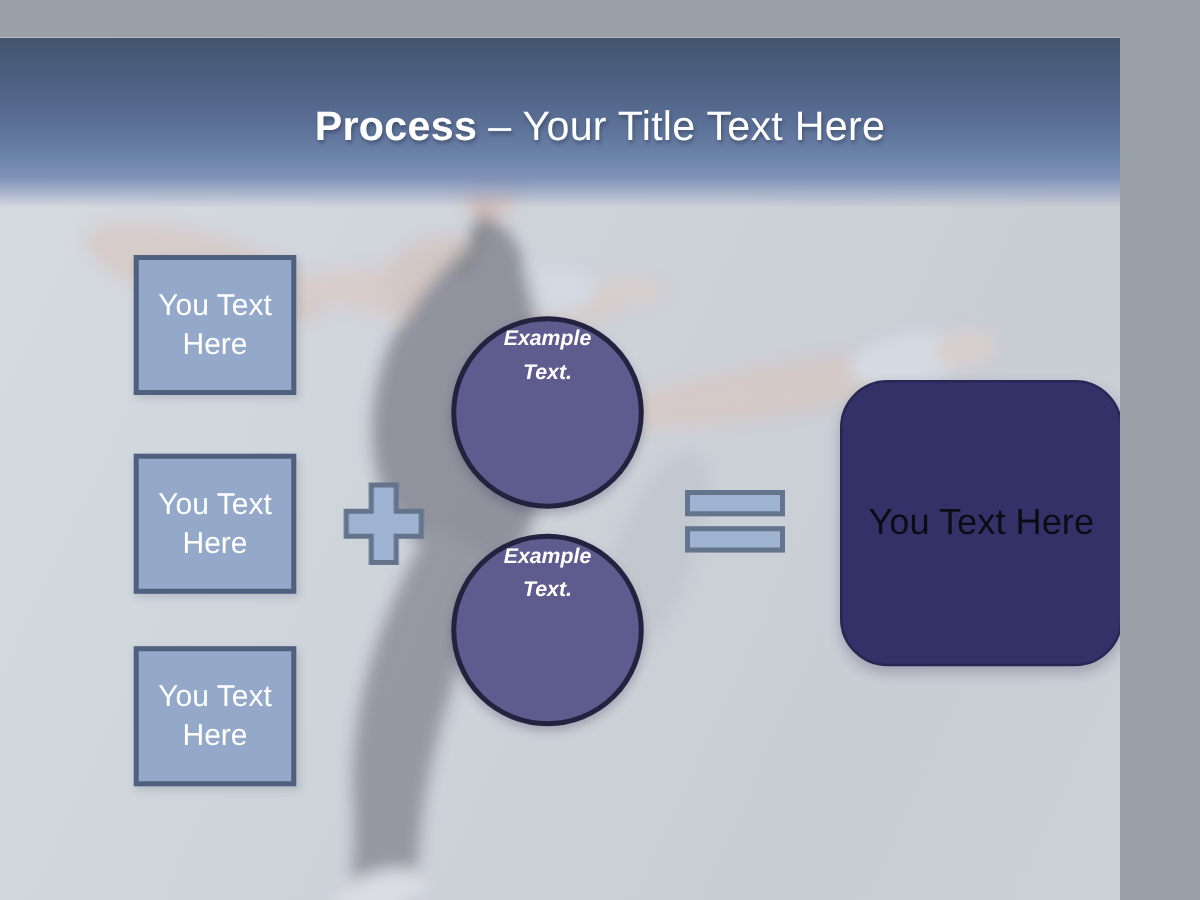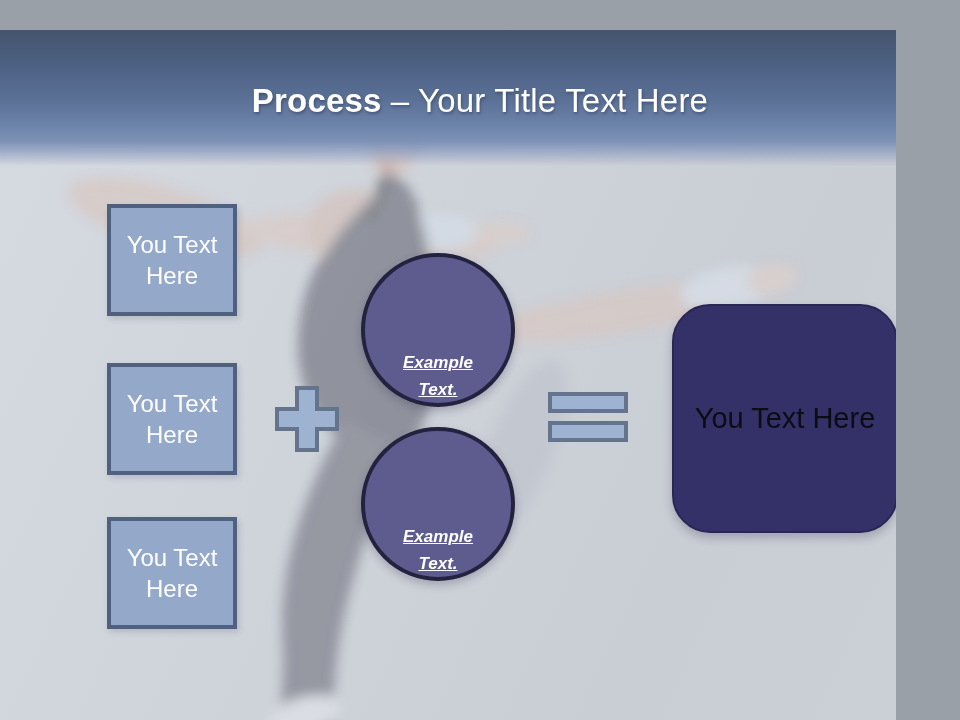--- a/index.html
+++ b/index.html
@@ -41,24 +41,23 @@
   .equals-wrap{position:absolute;left:548px;top:362px;width:80px;height:51px;}
   .equals-bar{
     width:80px;height:21px;box-sizing:border-box;
     background:#9db3d1;border:4px solid #64748c;
   }
   .equals-bar + .equals-bar{margin-top:8px;}
   
   .example-circle{
     position:absolute;width:154px;height:154px;border-radius:50%;box-sizing:border-box;
     background:#5e5c8e;border:4px solid #23233f;
-    display:flex;align-items:flex-end;justify-content:center;text-align:center;
+    display:flex;align-items:flex-start;justify-content:center;text-align:center;
     color:#ffffff;font-size:17px;font-weight:bold;font-style:italic;line-height:27px;
     box-shadow:0 4px 8px rgba(40,40,70,.25);
-    text-decoration:underline;
   }
   .circle-1{left:361px;top:223px;}
   .circle-2{left:361px;top:397px;}
   .example-circle .circle-label{width:96px;}
   
   .result-box{
     position:absolute;left:672px;top:274px;width:226px;height:229px;box-sizing:border-box;
     background:#343168;border:2px solid #282655;border-radius:38px;
     display:flex;align-items:center;justify-content:center;text-align:center;
     color:#0c0c14;font-size:29px;

